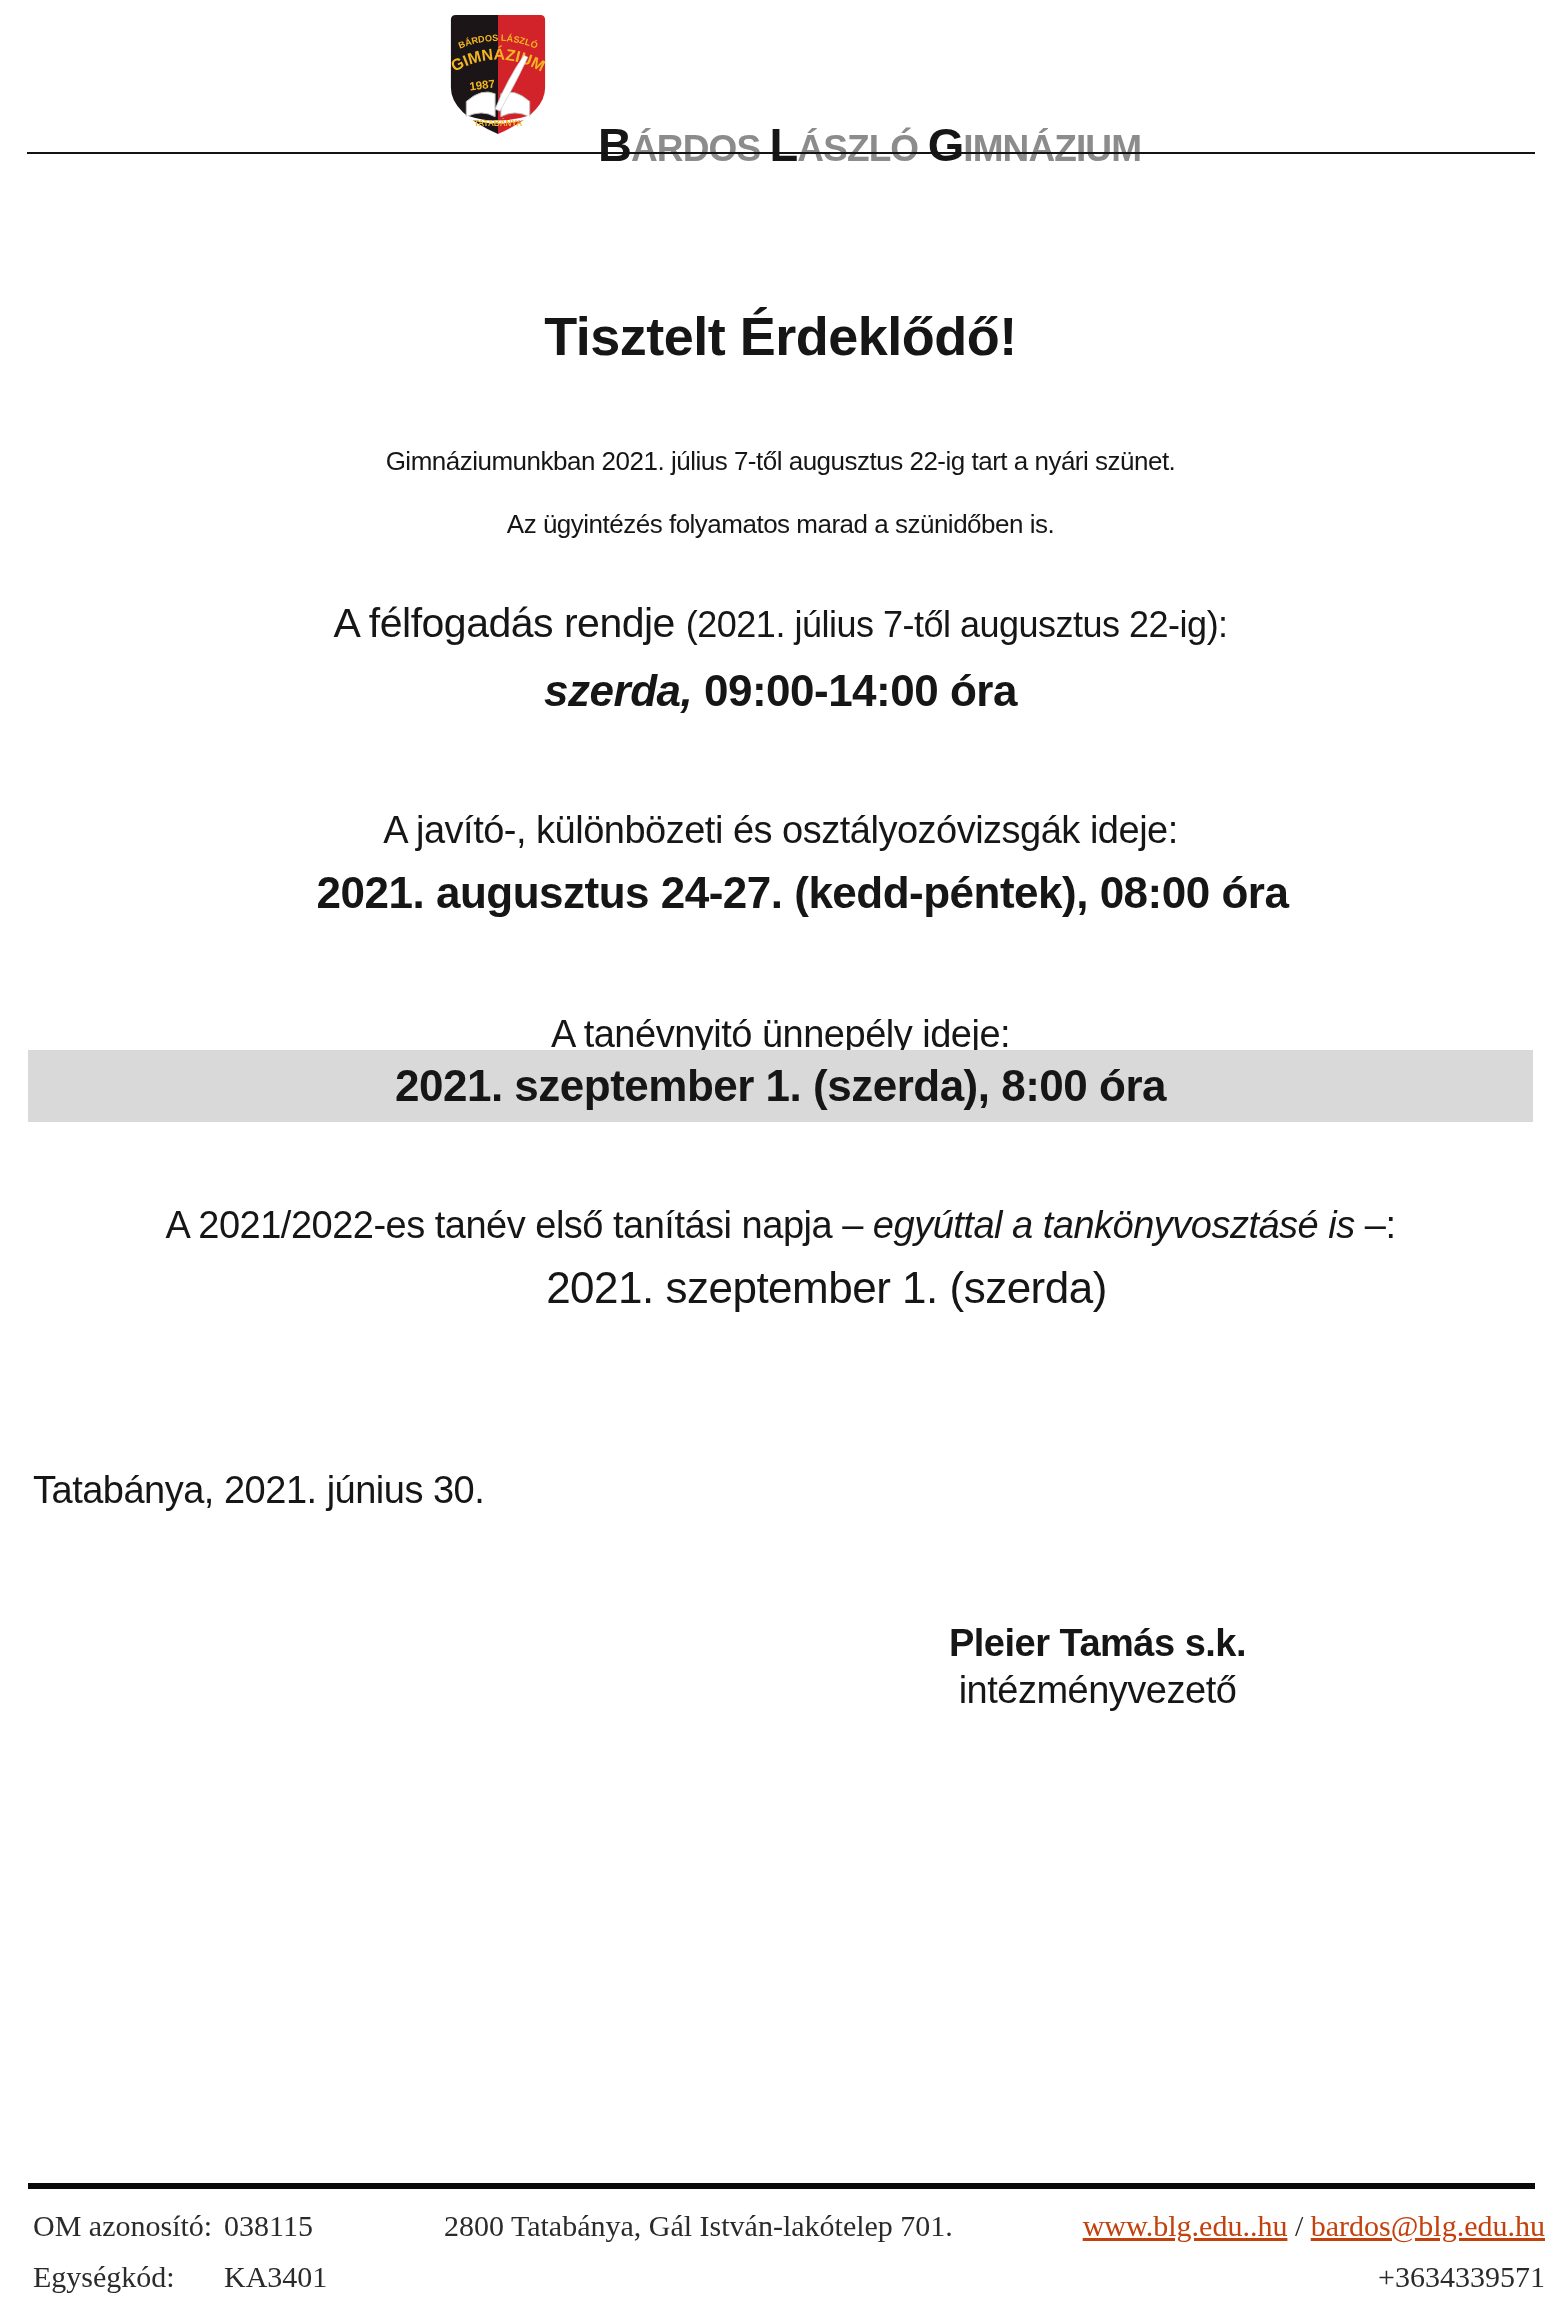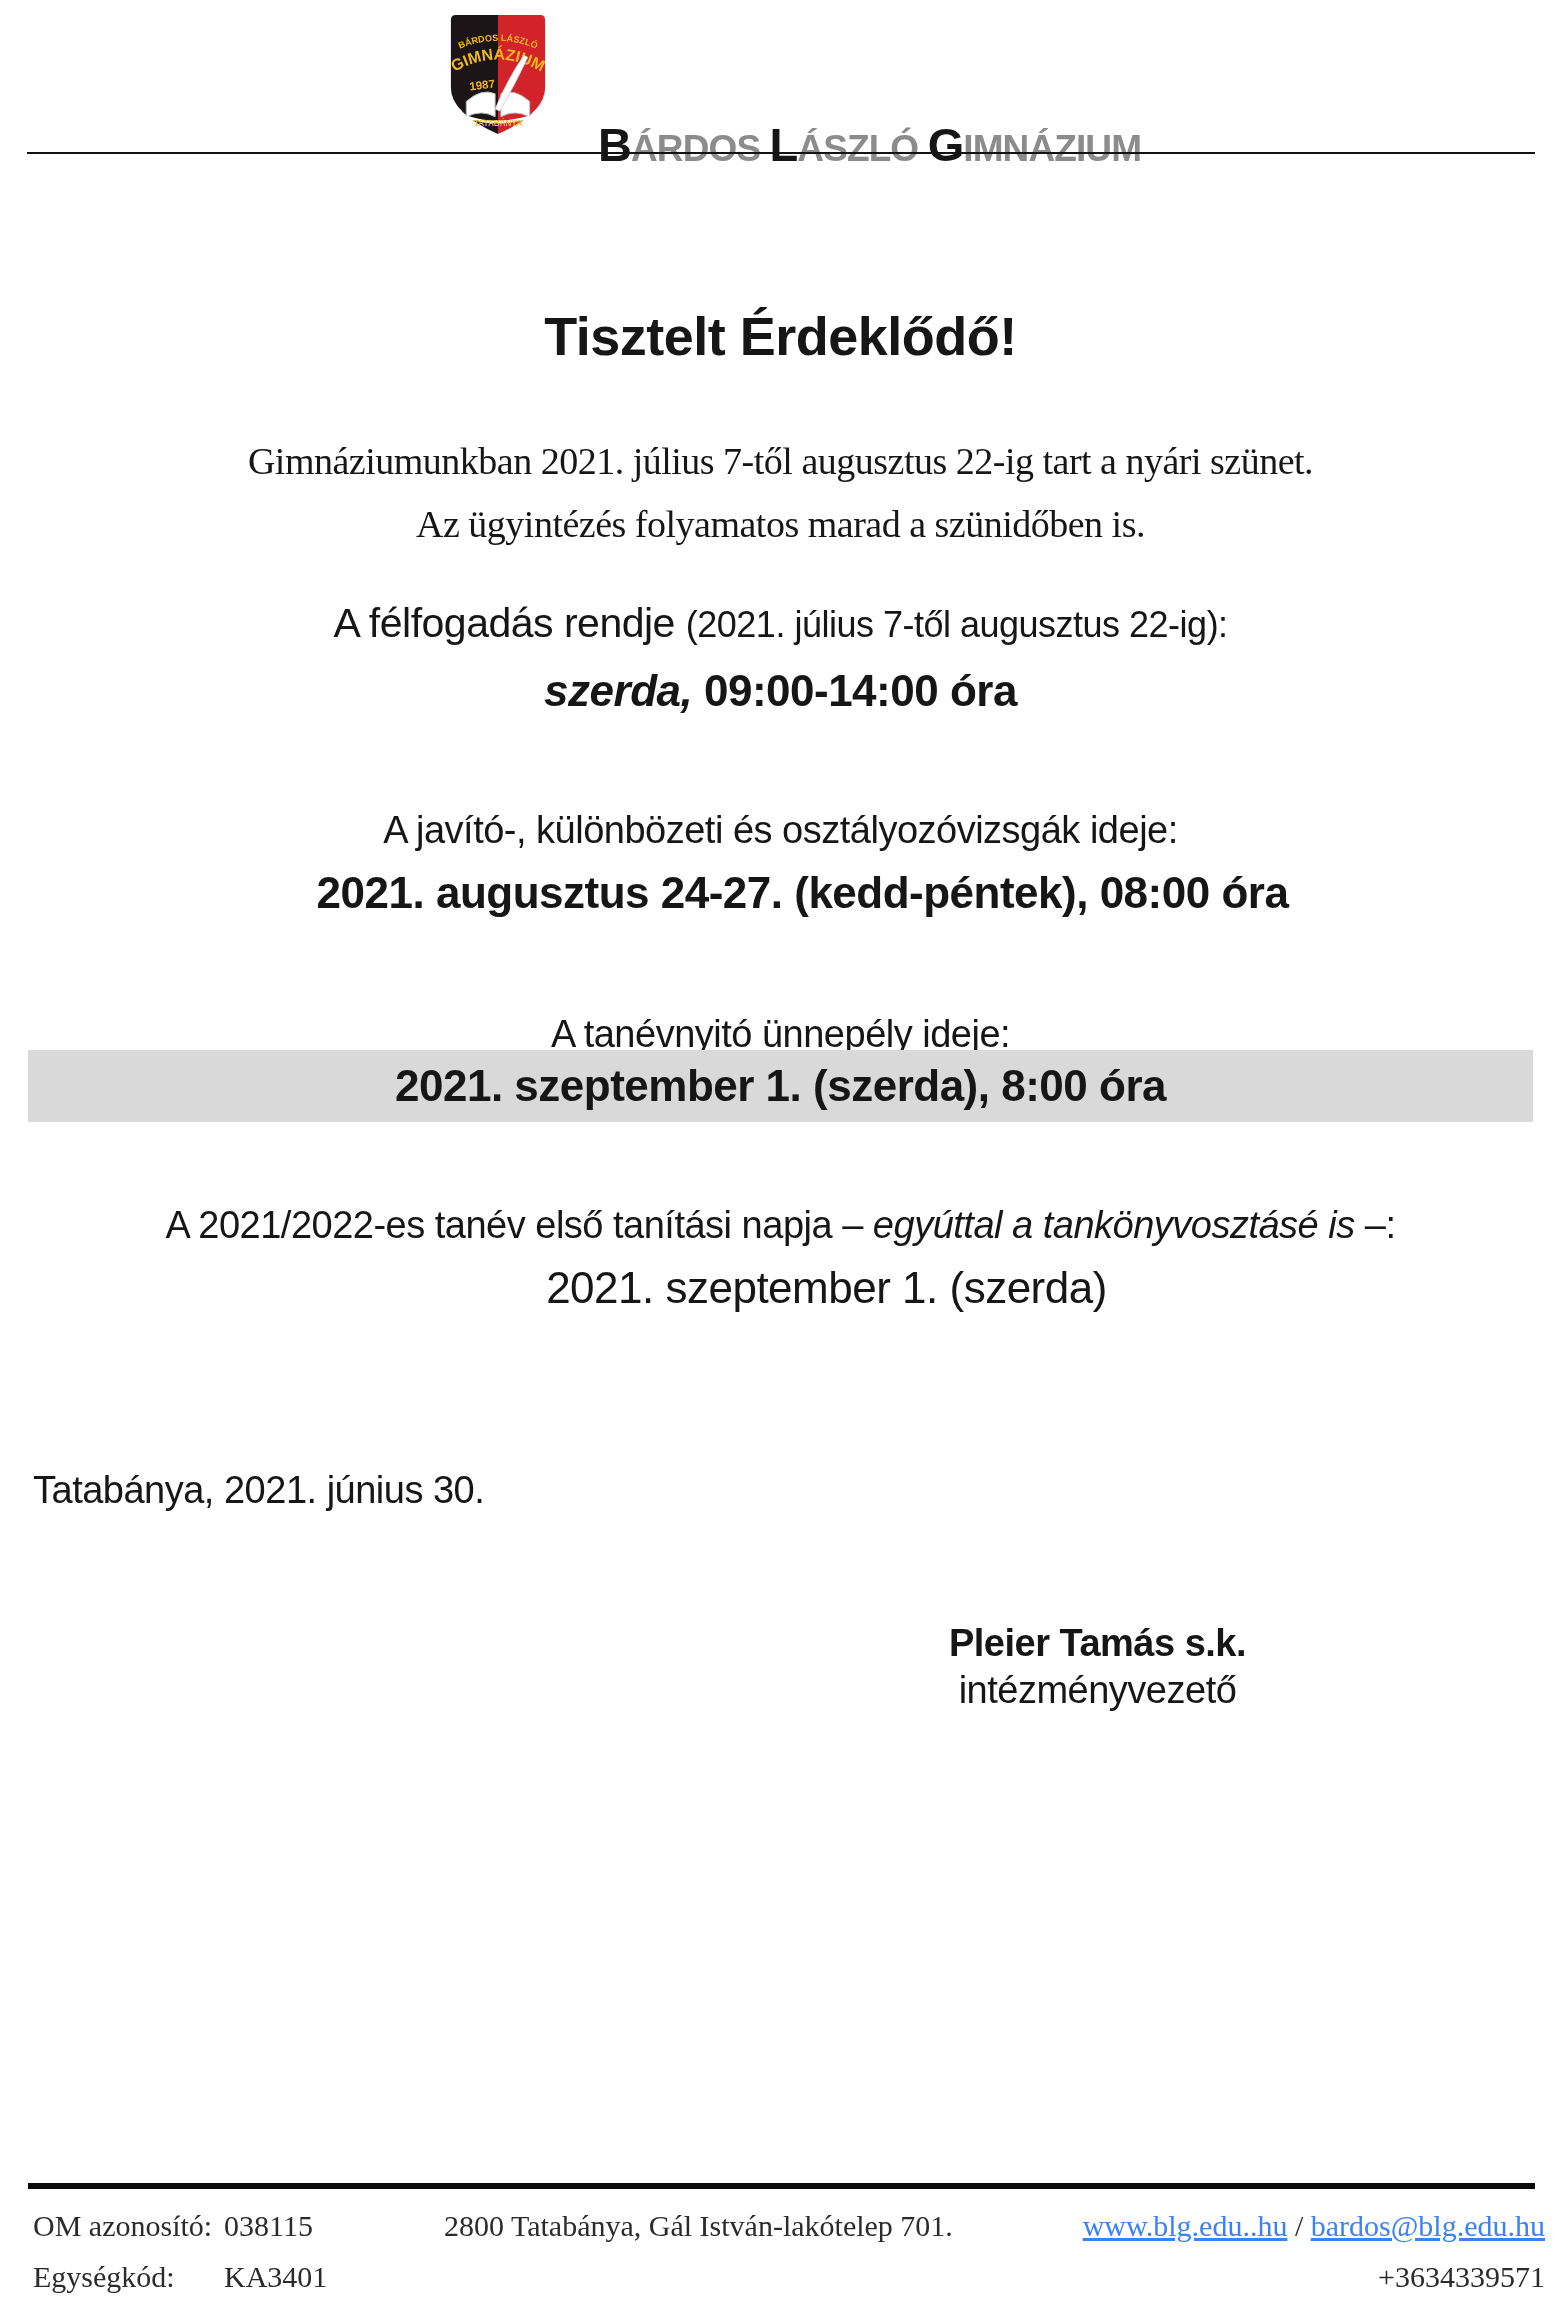--- a/index.html
+++ b/index.html
@@ -21,21 +21,21 @@
   }
   .school-title .initial { font-size:47px; color:#161616; }
   .header-rule {
     position:absolute; left:26.5px; top:152px;
     width:1508px; height:1.9px; background:#131313;
   }
 
   
   .line { position:absolute; left:0; width:100%; text-align:center; letter-spacing:-0.5px; white-space:nowrap; }
   .doc-title   { top:305px; font-size:54px; font-weight:bold; }
-  .intro       { top:430px; font-size:38px; line-height:63px;font-family:Liberation Serif, serif; }
+  .intro       { top:430px; font-size:26px; line-height:63px; }
   .office-head { top:600px; font-size:41px; }
   .office-head .paren { font-size:36px; }
   .office-time { top:666px; font-size:44px; font-weight:bold; }
   .office-time .day { font-style:italic; }
   .exams-head  { top:809px; font-size:38px; }
   .exams-date  { top:868px; font-size:44px; font-weight:bold;padding-left:22px; }
   .open-head   { top:1013px; font-size:38px; }
   .highlight-band {
     position:absolute; top:1050px; left:28px; width:1505px; height:72px;
     background:#d9d9d9;
@@ -58,21 +58,21 @@
   
   .footer-rule {
     position:absolute; left:28px; top:2183px;
     width:1507px; height:5.7px; background:#0a0a0a;
   }
   .footer { font-family:"Liberation Serif", serif; font-size:30px; color:#2b2b2b; }
   .footer-left  { position:absolute; left:33px;  top:2200px; line-height:51px; }
   .footer-left .flabel { display:inline-block; width:191px; }
   .footer-center{ position:absolute; left:444px; top:2200px; line-height:51px; }
   .footer-right { position:absolute; right:16px; top:2200px; line-height:51px; text-align:right; }
-  .footer a { color:#3b82f6; text-decoration:underline; cursor:pointer; }
+  .footer a { color:#c2410c; text-decoration:underline; cursor:pointer; }
   .footer .sep { color:#2b2b2b; }
 </style>
 </head>
 <body>
 
 <div class="page">
 
   <svg class="logo-svg" viewBox="0 0 106 128" aria-hidden="true">
     <path d="M53,2 L9,2 Q4,2 4,7 L4,78 Q4,104 53,126 Z" fill="#1b1517"></path>
     <path d="M53,2 L97,2 Q102,2 102,7 L102,78 Q102,104 53,126 Z" fill="#d2232a"></path>

